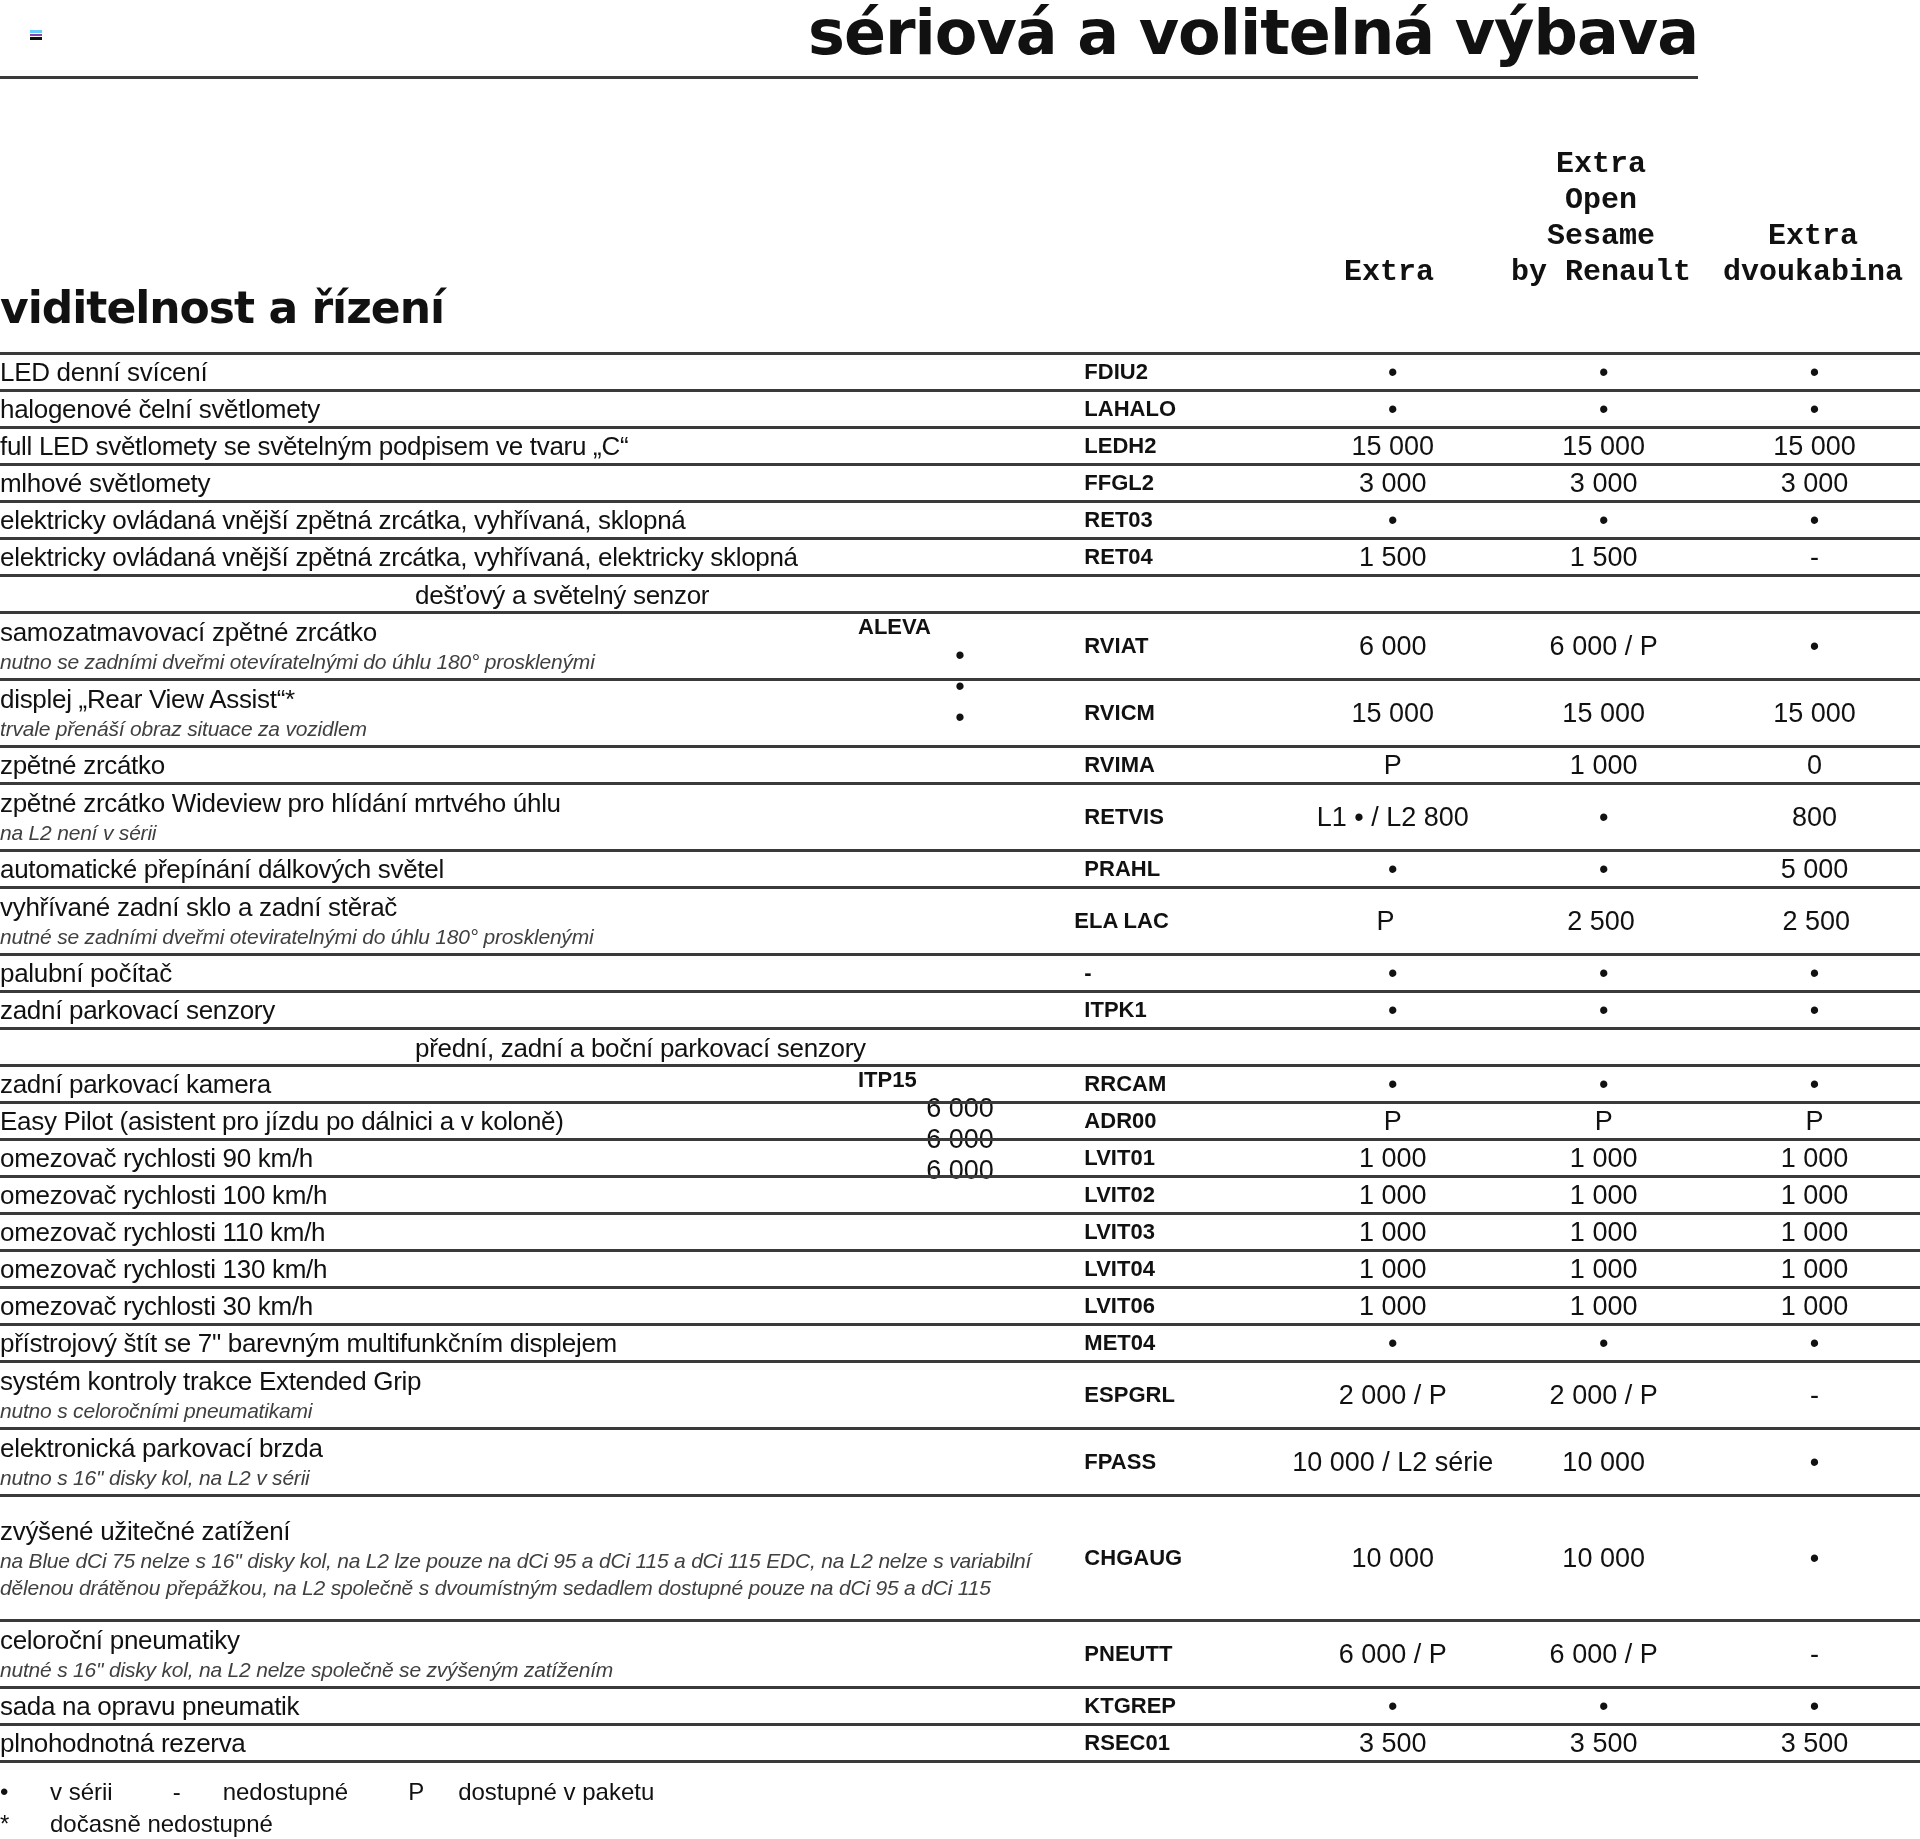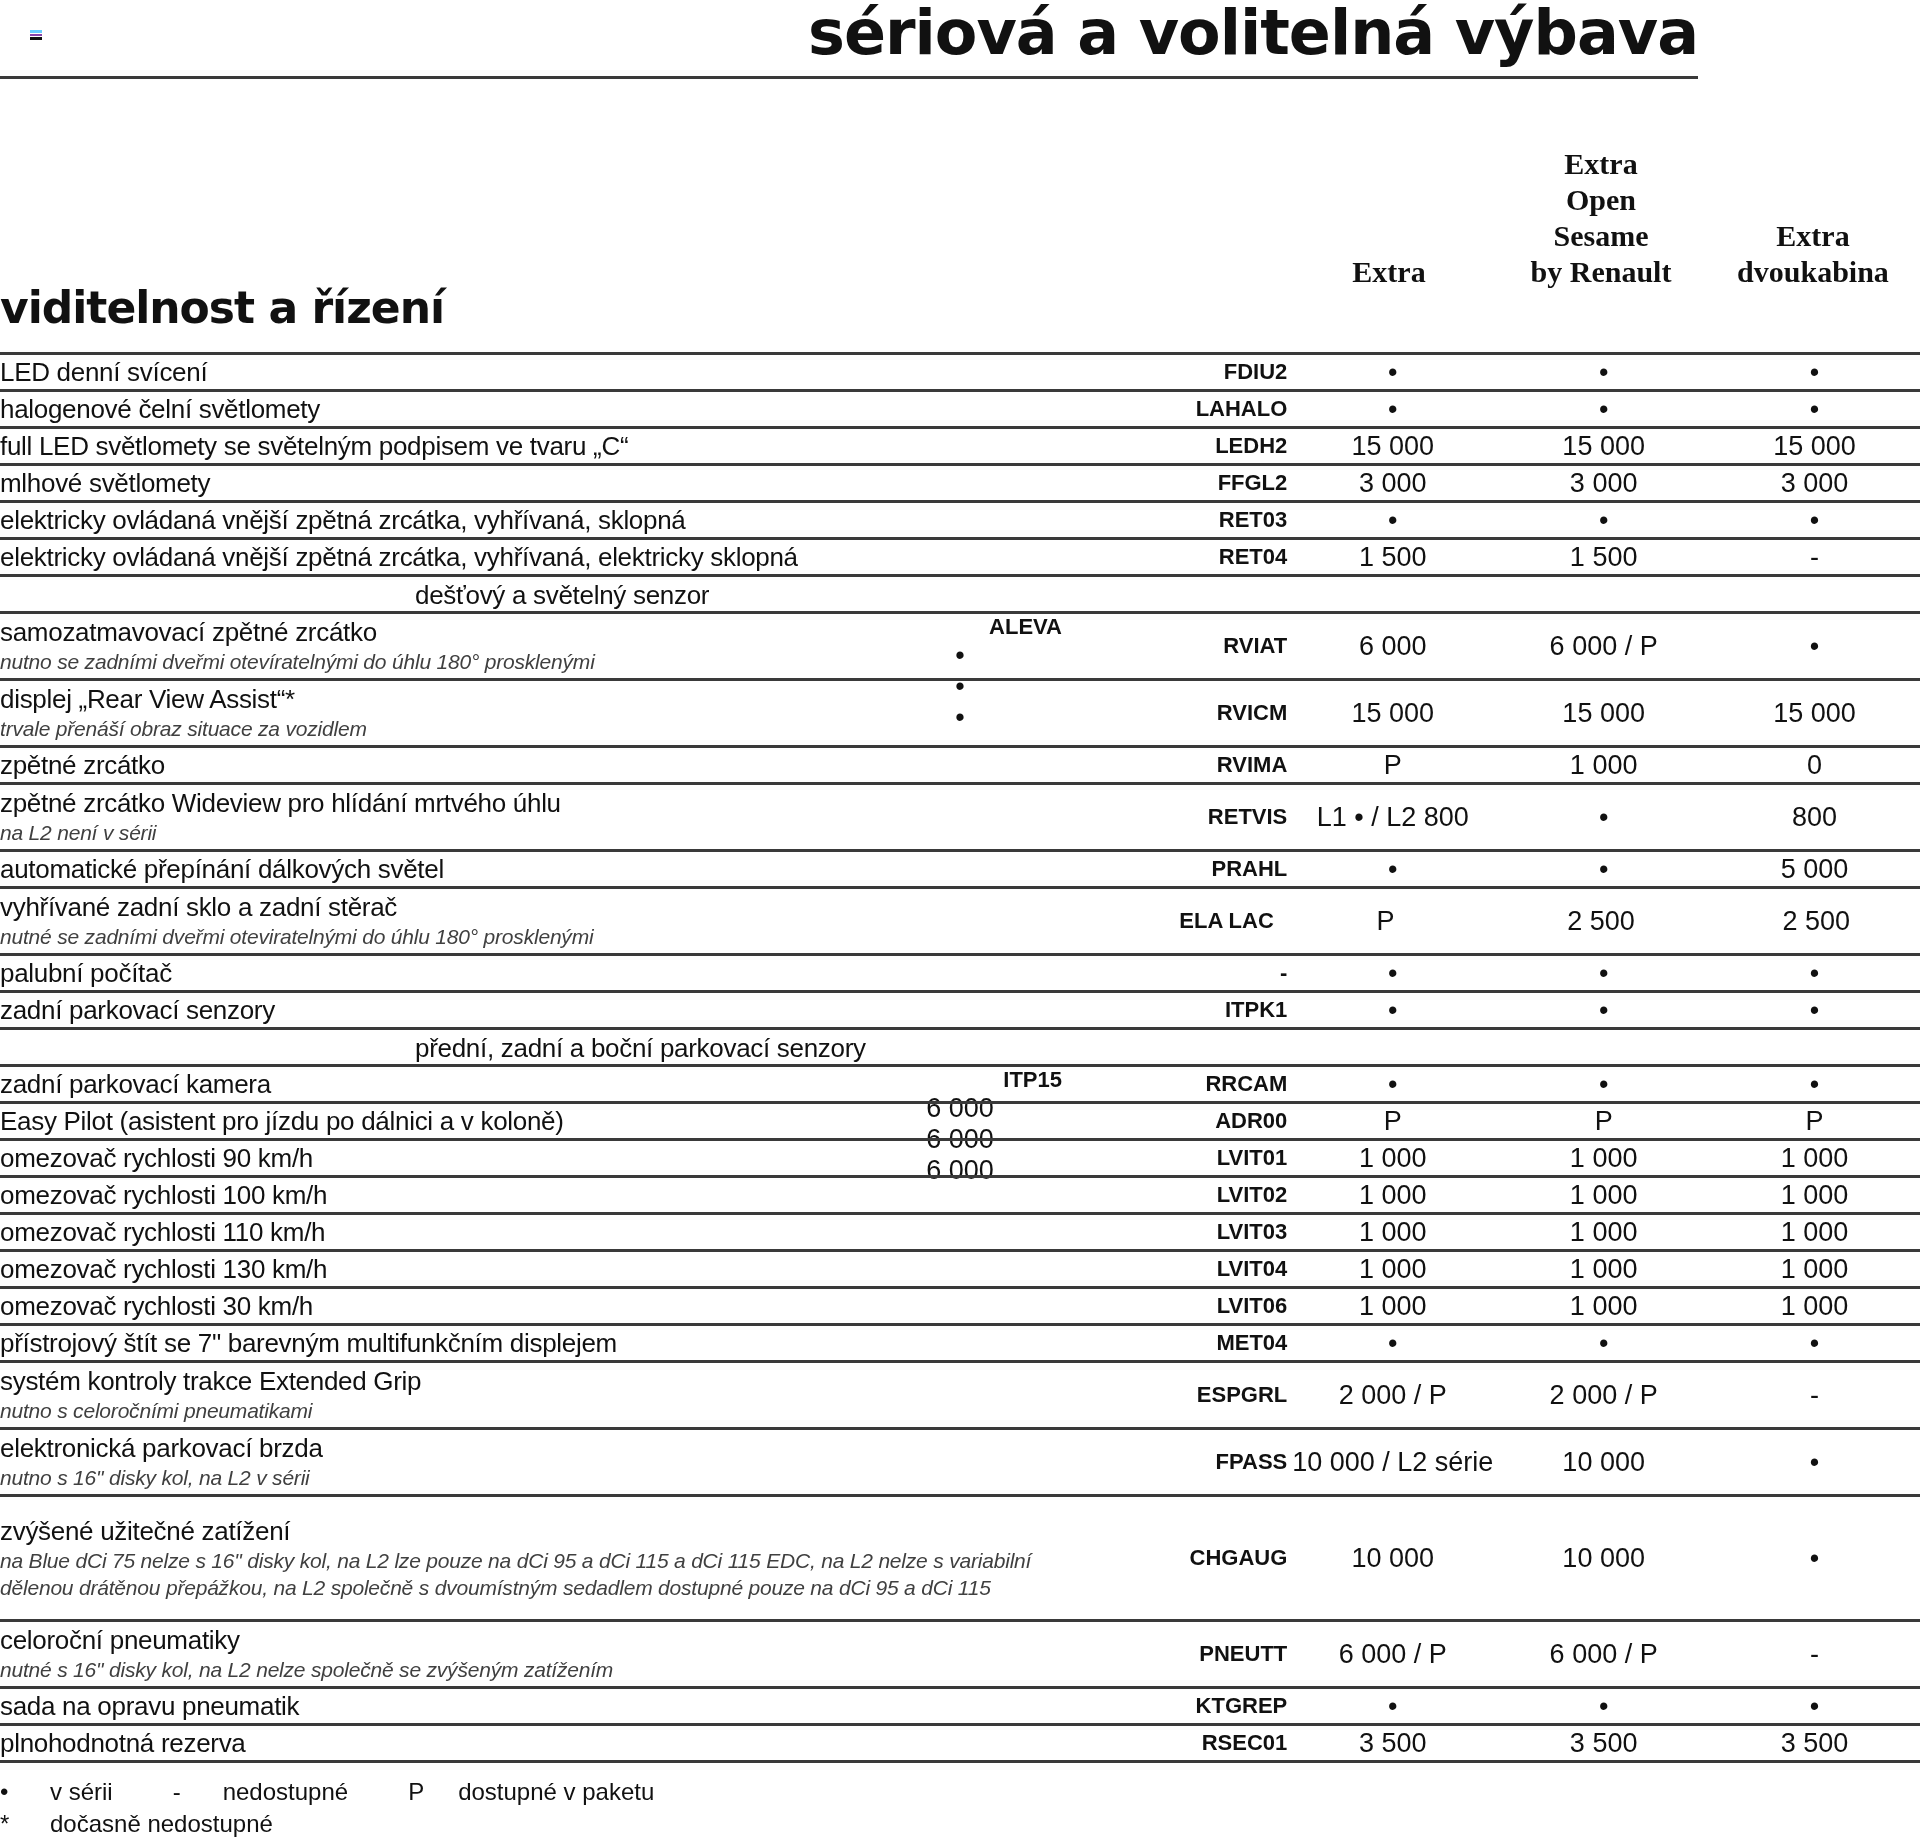--- a/index.html
+++ b/index.html
@@ -15,29 +15,29 @@
     font-family: "DejaVu Sans", sans-serif; font-weight: bold; font-size: 62px;
     letter-spacing: -1px; color: #111; white-space: nowrap;
   }
   .section-title {
     position: absolute; left: 0; top: 282px; margin: 0;
     font-family: "DejaVu Sans", sans-serif; font-weight: bold; font-size: 44px; letter-spacing: -1px;
   }
   .col-head {
     position: absolute; top: 140px; height: 150px; width: 212px;
     display: flex; align-items: flex-end; justify-content: center; text-align: center;
-    font-family: Liberation Serif, serif; font-weight: bold; font-size: 30px; line-height: 36px;
+    font-family: Liberation Mono, monospace; font-weight: bold; font-size: 30px; line-height: 36px;
     white-space: pre-line;
   }
   .table { position: absolute; left: 0; top: 352px; width: 1920px; border-top: 3px solid #3a3a3a; }
   .row { position: relative; display: flex; align-items: center; border-bottom: 3px solid #3a3a3a; box-sizing: border-box; }
   .cell-label { width: 1090px; padding: 2px 0 3px 0; font-family: "Liberation Sans Narrow", "Liberation Sans", sans-serif; }
   .name { font-size: 26px; line-height: 32px; display: block; letter-spacing: -0.3px; }
   .note { font-size: 21px; line-height: 27px; font-style: italic; display: block; color: #404040; letter-spacing: -0.2px; }
-  .cell-code { width: 204px; text-align: right; font-family: "Liberation Sans", sans-serif; font-weight: bold; font-size: 22px; }
+  .cell-code { width: 204px; text-align: left; font-family: "Liberation Sans", sans-serif; font-weight: bold; font-size: 22px; }
   .cell-val { width: 212px; text-align: center; font-family: "Liberation Sans", sans-serif; font-size: 27px; }
   .legend { position: absolute; left: 0; top: 1776px; font-family: "Liberation Sans", sans-serif; font-size: 24px; line-height: 32px; }
   .legend-line { display: flex; }
   .legend .sym { width: 50px; display: inline-block; }
   .legend .txt { display: inline-block; margin-right: 60px; }
 </style>
 </head>
 <body>
 
 <div class="topbar">

